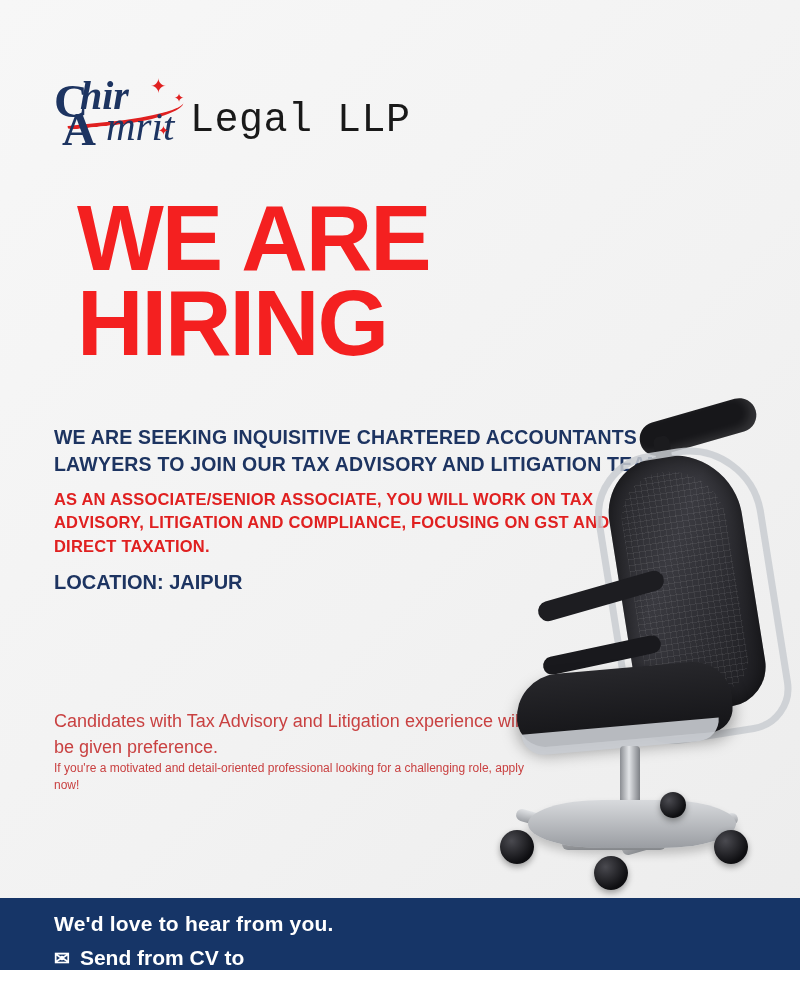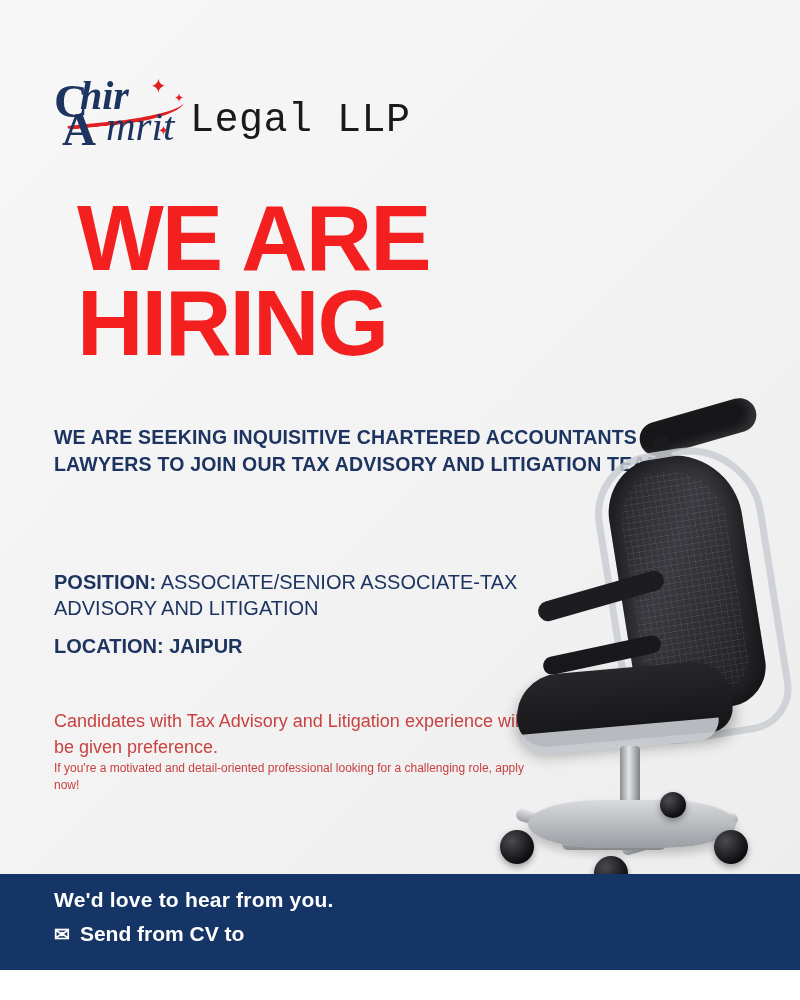--- a/index.html
+++ b/index.html
@@ -325,21 +325,21 @@
   .chair .caster.c2 { left: 124px; top: 456px; }
   .chair .caster.c3 { left: 244px; top: 430px; }
   .chair .caster.c4 { left: 190px; top: 392px; width: 26px; height: 26px; }
 
   
   .footer {
     position: absolute;
     left: 0;
     bottom: 30px;
     width: 800px;
-    height: 96px;
+    height: 72px;
     background: #163567;
     color: #ffffff;
   }
   .footer .line1 {
     position: absolute;
     left: 54px;
     top: 14px;
     font-size: 21px;
     font-weight: bold;
     letter-spacing: 0.2px;
@@ -391,26 +391,23 @@
     <span class="logo-word">Legal LLP</span>
   </div>
 
   <div class="headline">
     <div>WE ARE</div>
     <div>HIRING</div>
   </div>
 
   <div class="lead">WE ARE SEEKING INQUISITIVE CHARTERED ACCOUNTANTS AND LAWYERS TO JOIN OUR TAX ADVISORY AND LITIGATION TEAM.</div>
 
+  <div class="sub-red">AS AN ASSOCIATE/SENIOR ASSOCIATE, YOU WILL WORK ON TAX ADVISORY, LITIGATION AND COMPLIANCE, FOCUSING ON GST AND DIRECT TAXATION.</div>
 
   <div class="details">
-    <div class="row">
-      <b>POSITION:</b>
-      <span class="val">ASSOCIATE/SENIOR ASSOCIATE-TAX ADVISORY AND LITIGATION</span>
-    </div>
     <div class="row bold">
       <b>LOCATION:</b>
       <span class="val">JAIPUR</span>
     </div>
   </div>
 
   <div class="note">Candidates with Tax Advisory and Litigation experience will be given preference.</div>
   <div class="note2">If you're a motivated and detail-oriented professional looking for a challenging role, apply now!</div>
 
   <div class="chair">

